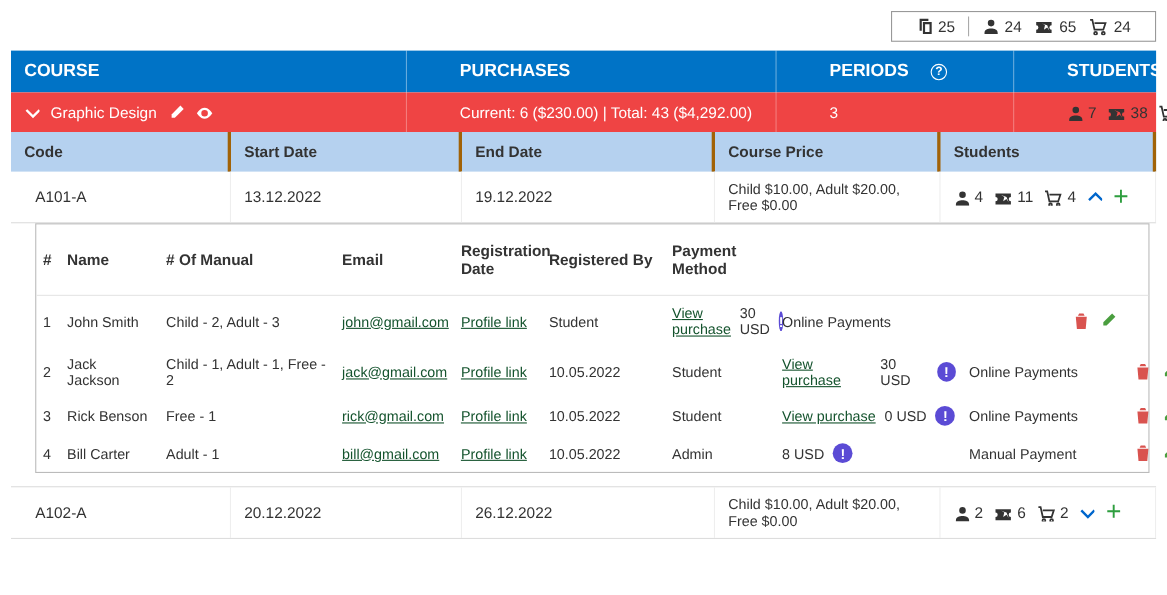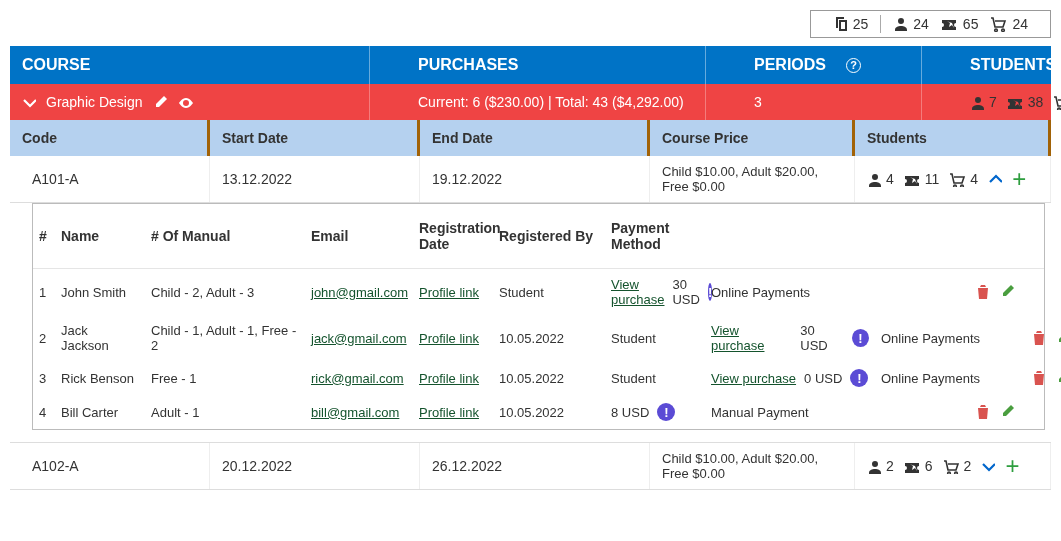--- a/index.html
+++ b/index.html
@@ -432,20 +432,21 @@
           </span>
         </div>
       </div>
       <div class="inner-row">
         <div>4</div>
         <div>Bill Carter</div>
         <div>Adult - 1</div>
         <div><a class="link">bill@gmail.com</a></div>
         <div><a class="link">Profile link</a></div>
         <div>10.05.2022</div>
+        <div>Admin</div>
         <div class="amount-cell">
           <span>8 USD</span>
           <span class="excl">!</span>
         </div>
         <div>Manual Payment</div>
         <div class="actions">
           <span>
             <svg width="15" height="16" style="color:#d9534f">
               <use href="#i-trash"></use>
             </svg>

